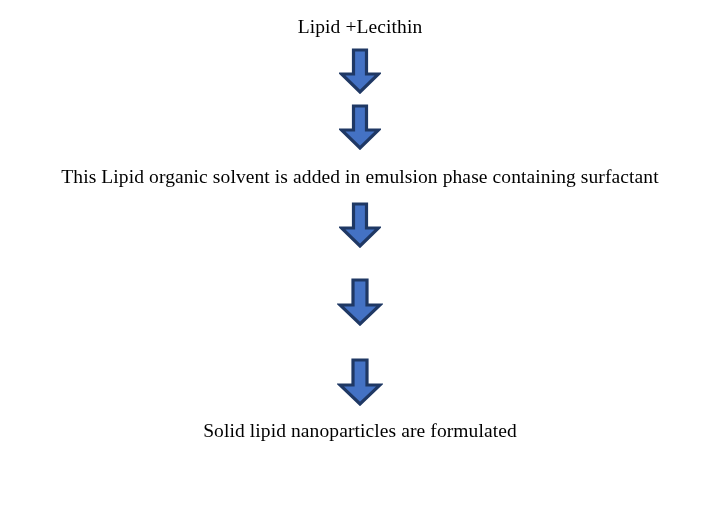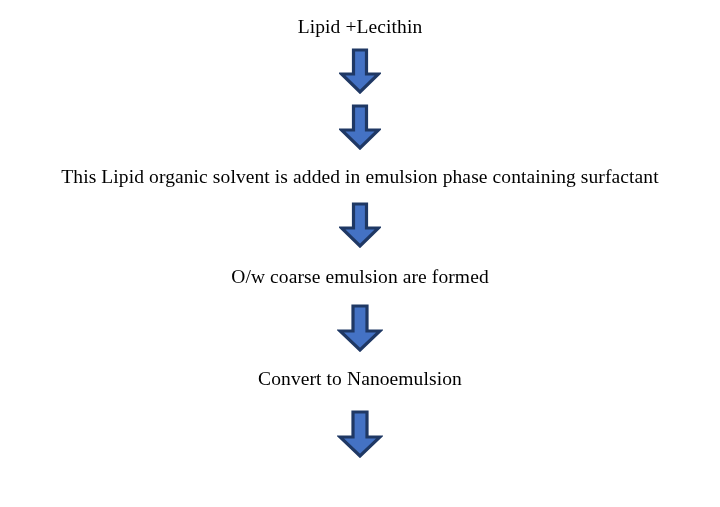--- a/index.html
+++ b/index.html
@@ -93,34 +93,33 @@
   <div class="step-text">This Lipid organic solvent is added in emulsion phase containing surfactant</div>
 
   <div class="gap-e"></div>
   <div class="arrow-wrap">
     <svg width="42" height="46" viewBox="0 0 42 46" xmlns="http://www.w3.org/2000/svg">
       <polygon class="arrow-body" points="14.5,2 27.5,2 27.5,26 39.5,26 21,44 2.5,26 14.5,26"></polygon>
     </svg>
   </div>
   <div class="gap-f"></div>
 
-  <div class="step-text">O/w coarse emulsion are formed</div>
 
   <div class="gap-g"></div>
   <div class="arrow-wrap">
     <svg width="46" height="48" viewBox="0 0 46 48" xmlns="http://www.w3.org/2000/svg">
       <polygon class="arrow-body" points="16,2 30,2 30,27 43,27 23,46 3,27 16,27"></polygon>
     </svg>
   </div>
   <div class="gap-h"></div>
 
-  <div class="step-text">Convert to Nanoemulsion</div>
 
   <div class="gap-i"></div>
   <div class="arrow-wrap">
     <svg width="46" height="48" viewBox="0 0 46 48" xmlns="http://www.w3.org/2000/svg">
       <polygon class="arrow-body" points="16,2 30,2 30,27 43,27 23,46 3,27 16,27"></polygon>
     </svg>
   </div>
   <div class="gap-j"></div>
 
+  <div class="step-text">Solid lipid nanoparticles are formulated</div>
 
 </div>
 
 </body></html>

